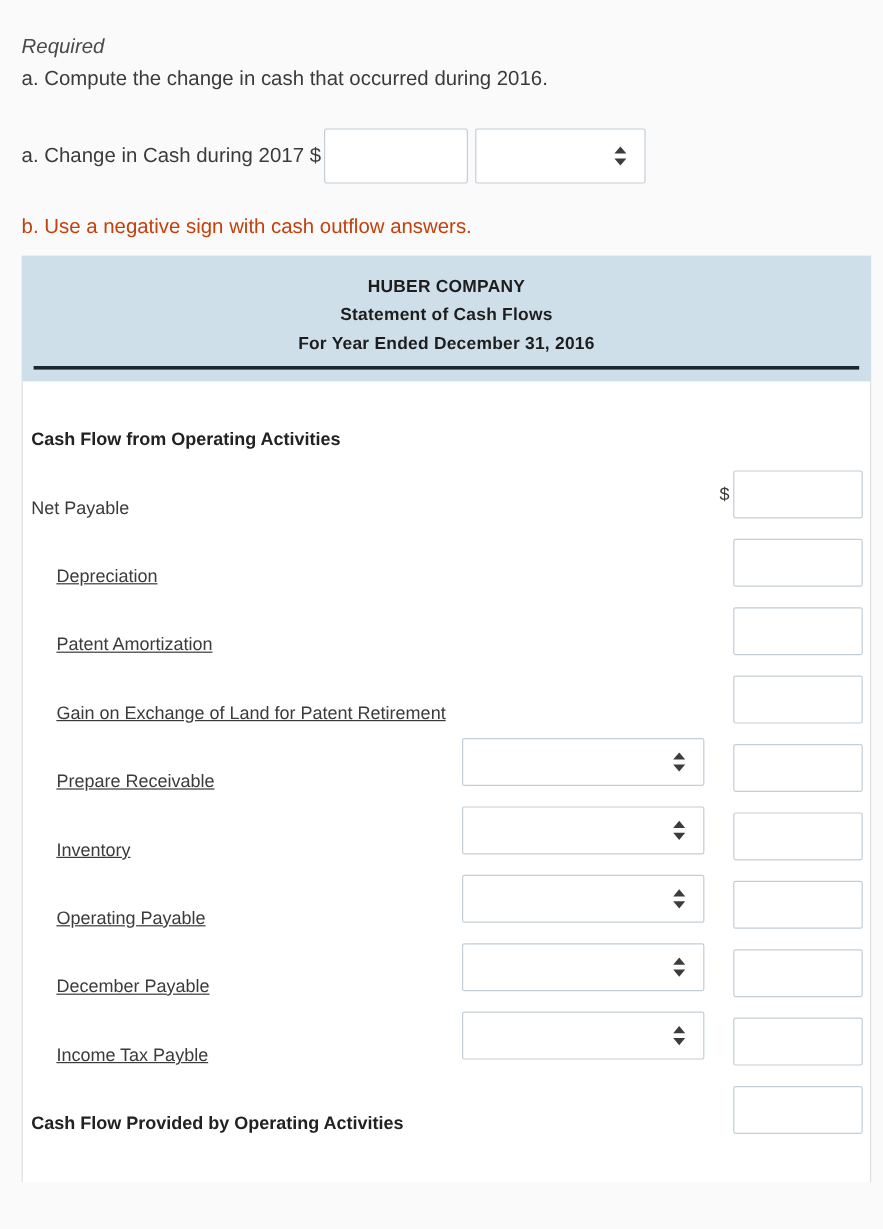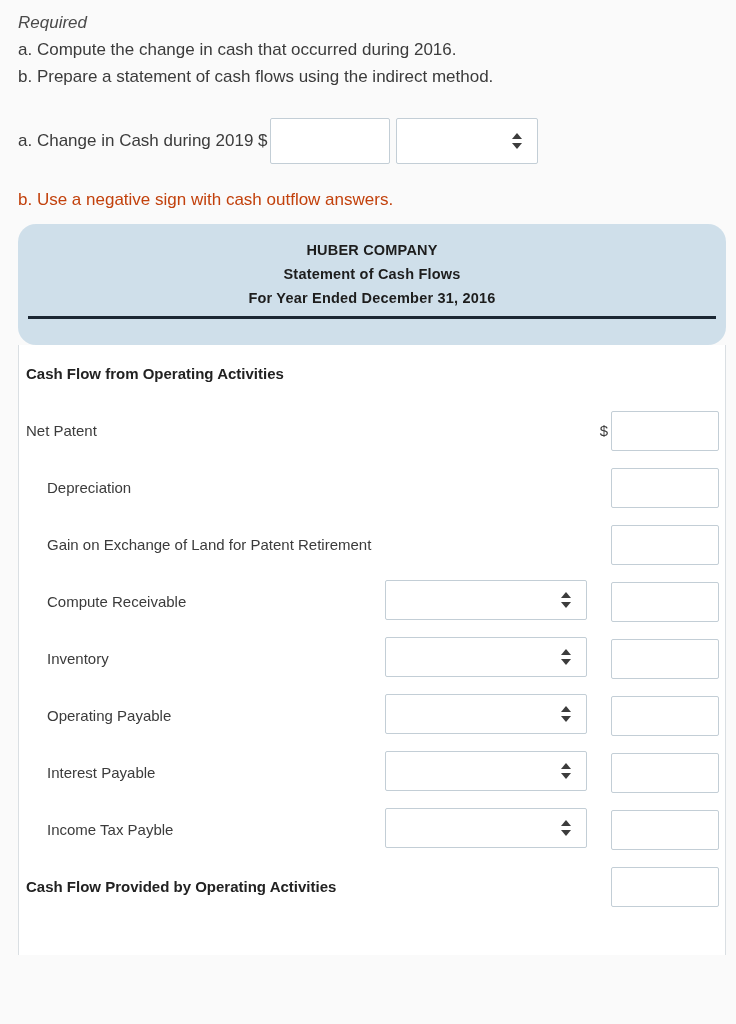--- a/index.html
+++ b/index.html
@@ -12,20 +12,21 @@
     background: #fafafa;
     font-family: "Liberation Sans", sans-serif;
     color: #3b3b3b;
     overflow: hidden;
     position: relative;
   }
 
   
   .intro {
     padding: 10px 0 0 18px;
+    margin-top: 16px;
   }
   .intro-required {
     font-style: italic;
     font-size: 17px;
     line-height: 26px;
     color: #4a4a4a;
   }
   .intro-line {
     font-size: 17px;
     line-height: 27px;
@@ -109,23 +110,22 @@
   }
 
   
   .stmt {
     margin: 14px 0 0 18px;
     width: 708px;
     box-sizing: border-box;
   }
   .stmt-head {
     background: #cfdfea;
-    padding: 14px 0 16px 0;
+    padding: 14px 0 0 0;
     text-align: center;
-    border-radius: 18px;
   }
   .stmt-head-line {
     font-size: 14.5px;
     font-weight: bold;
     color: #1d1d1d;
     line-height: 24px;
     letter-spacing: 0.2px;
   }
   .stmt-rule {
     margin: 6px 10px 0 10px;
@@ -136,38 +136,39 @@
   }
   .stmt-body {
     background: #ffffff;
     border-left: 1px solid #dadfe3;
     border-right: 1px solid #dadfe3;
     padding: 0 0 40px 0;
   }
 
   .row {
     display: flex;
-    align-items: center;
+    align-items: flex-end;
     height: 57px;
     padding: 0 6px 0 0;
   }
   .row-label {
     font-size: 15px;
     color: #3b3b3b;
     flex: 0 0 auto;
     white-space: nowrap;
     padding-left: 7px;
   }
   .row.section .row-label,
   .row.total .row-label {
     font-weight: bold;
     color: #222;
   }
   .row.indent .row-label {
     padding-left: 28px;
+    text-decoration: underline;
   }
   .row-spacer {
     flex: 1 1 auto;
   }
 
   .cell-select {
     flex: 0 0 auto;
     width: 202px;
     margin-right: 24px;
   }
@@ -196,25 +197,24 @@
     width: 202px;
     margin-right: 24px;
   }
 </style>
 </head>
 <body>
 
 <div class="intro">
   <div class="intro-required">Required</div>
   <div class="intro-line">a. Compute the change in cash that occurred during 2016.</div>
-  <div class="intro-line">b. Prepare a statement of cash flows using the indirect method.</div>
 </div>
 
 <div class="change-row">
-  <span class="change-label">a. Change in Cash during 2019 $</span>
+  <span class="change-label">a. Change in Cash during 2017 $</span>
   <input class="txtbox change-input" type="text" value="" style="">
   <span class="selbox change-select">
     <span class="sel-arrow">
       <span class="up"></span>
         <span class="dn"></span>
     </span>
   </span>
 </div>
 
 <div class="note-line">b. Use a negative sign with cash outflow answers.</div>
@@ -228,46 +228,54 @@
     <div class="stmt-head-pad"></div>
   </div>
   <div class="stmt-body" id="stmt-body">
       <div class="row section">
         <div class="row-label">Cash Flow from Operating Activities</div>
         <div class="row-spacer"></div>
         <div class="cell-blank"></div>
         <div class="cell-amount"></div>
       </div>
       <div class="row">
-        <div class="row-label">Net Patent</div>
+        <div class="row-label">Net Payable</div>
         <div class="row-spacer"></div>
         <div class="cell-blank"></div>
         <div class="cell-amount">
           <span class="dollar">$</span>
           <input class="txtbox" type="text" style="">
         </div>
       </div>
       <div class="row indent">
         <div class="row-label">Depreciation</div>
         <div class="row-spacer"></div>
         <div class="cell-blank"></div>
         <div class="cell-amount">
           <input class="txtbox" type="text" style="">
         </div>
       </div>
       <div class="row indent">
+        <div class="row-label">Patent Amortization</div>
+        <div class="row-spacer"></div>
+        <div class="cell-blank"></div>
+        <div class="cell-amount">
+          <input class="txtbox" type="text" style="">
+        </div>
+      </div>
+      <div class="row indent">
         <div class="row-label">Gain on Exchange of Land for Patent Retirement</div>
         <div class="row-spacer"></div>
         <div class="cell-blank"></div>
         <div class="cell-amount">
           <input class="txtbox" type="text" style="">
         </div>
       </div>
       <div class="row indent">
-        <div class="row-label">Compute Receivable</div>
+        <div class="row-label">Prepare Receivable</div>
         <div class="row-spacer"></div>
         <div class="cell-select"><span class="selbox"><span class="sel-arrow">
               <span class="up"></span>
               <span class="dn"></span>
             </span></span></div>
         <div class="cell-amount">
           <input class="txtbox" type="text" style="">
         </div>
       </div>
       <div class="row indent">
@@ -286,21 +294,21 @@
         <div class="row-spacer"></div>
         <div class="cell-select"><span class="selbox"><span class="sel-arrow">
               <span class="up"></span>
               <span class="dn"></span>
             </span></span></div>
         <div class="cell-amount">
           <input class="txtbox" type="text" style="">
         </div>
       </div>
       <div class="row indent">
-        <div class="row-label">Interest Payable</div>
+        <div class="row-label">December Payable</div>
         <div class="row-spacer"></div>
         <div class="cell-select"><span class="selbox"><span class="sel-arrow">
               <span class="up"></span>
               <span class="dn"></span>
             </span></span></div>
         <div class="cell-amount">
           <input class="txtbox" type="text" style="">
         </div>
       </div>
       <div class="row indent">

